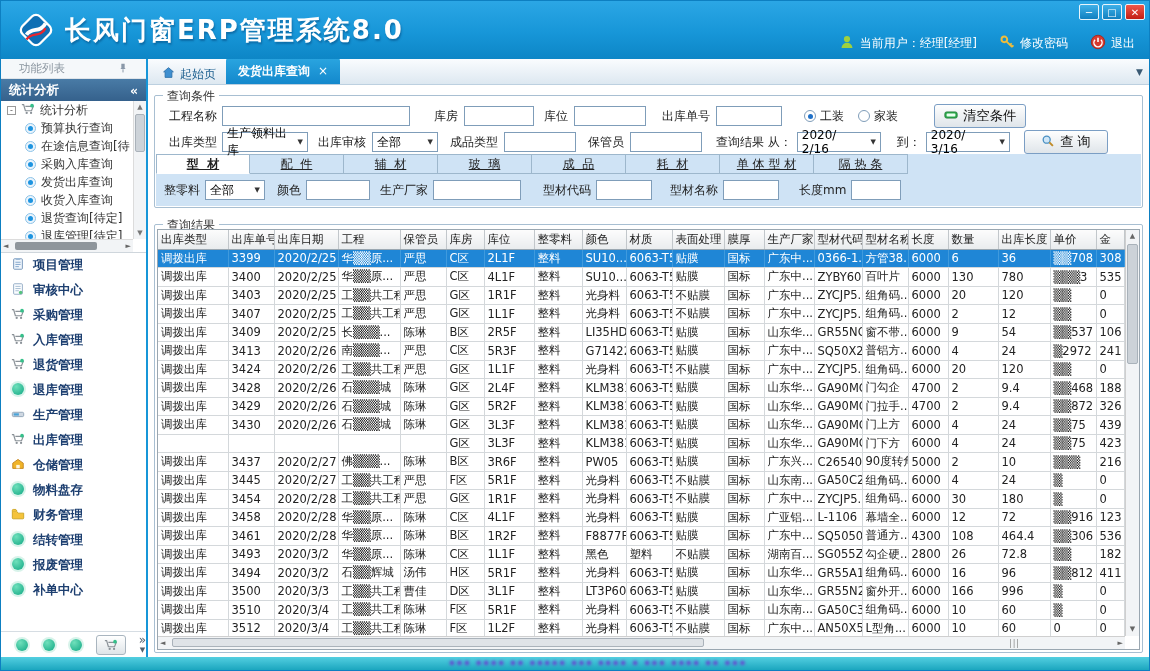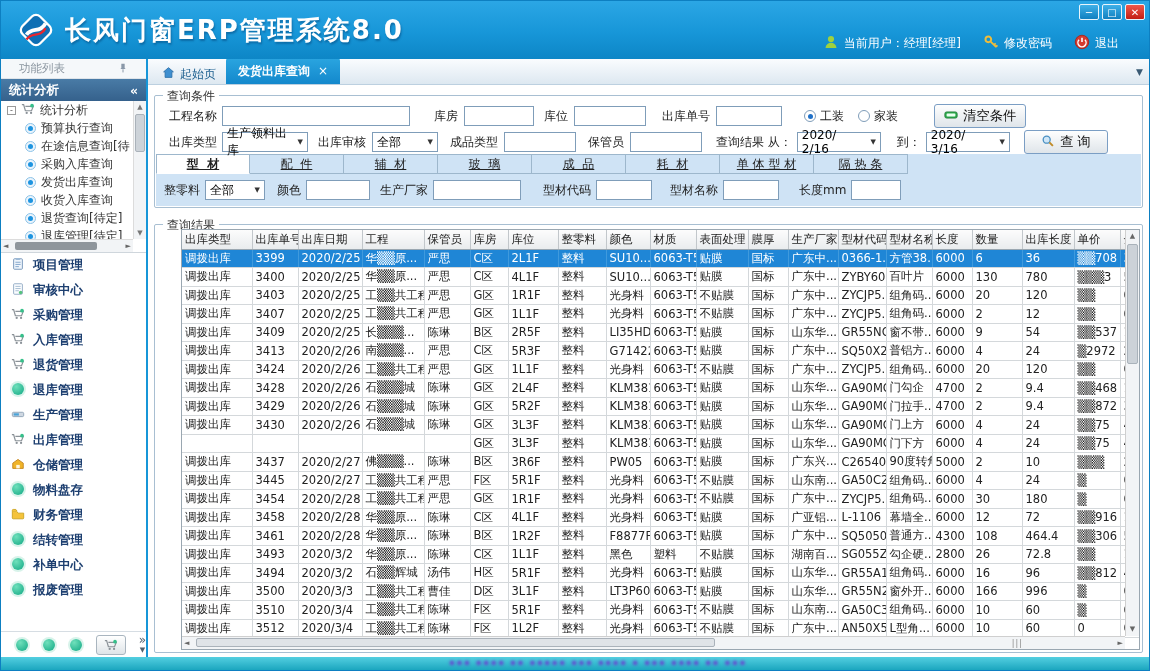--- a/index.html
+++ b/index.html
@@ -11,21 +11,21 @@
   .titlebar { position:absolute; top:0; left:0; right:0; height:58px;
     background:linear-gradient(180deg,#2ba6e5 0%,#1796d8 55%,#0d86c6 100%); }
   .logo { position:absolute; left:14px; top:8px; width:42px; height:42px; }
   .app-title { position:absolute; left:64px; top:12px; color:#fff; font-size:26px; font-weight:bold;
     letter-spacing:2px; text-shadow:1px 2px 2px rgba(0,60,110,.45); }
   .win-controls { position:absolute; top:3px; right:4px; display:flex; gap:3px; }
   .win-btn { width:20px; height:16px; display:flex; align-items:center; justify-content:center;
     color:#fff; font-size:10px; border:1px solid #e8f4fb; border-radius:2px;
     background:linear-gradient(#3fb0e8,#1080c0); cursor:default; }
   .win-btn.close { background:linear-gradient(#f0584a,#c télé1e14); background:linear-gradient(#f0584a,#c21e14); }
-  .userbar { position:absolute; top:33px; right:30px; display:flex; align-items:center; gap:8px; color:#fff; font-size:12px; }
+  .userbar { position:absolute; top:33px; right:14px; display:flex; align-items:center; gap:8px; color:#fff; font-size:12px; }
   .userbar .grp { display:flex; align-items:center; gap:5px; margin-left:14px; }
 
   
   .body-row { position:absolute; top:58px; left:0; right:0; bottom:13px; display:flex; }
 
   
   .sidebar { width:147px; background:#fff; border-right:2px solid #1796d8; display:flex; flex-direction:column; }
   .func-header { height:20px; background:#f5f8fa; border-bottom:1px solid #dfe5ea; color:#8a959f;
     display:flex; align-items:center; padding:0 18px; justify-content:space-between; font-size:11.5px; }
   .section-header { height:22px; background:linear-gradient(#497ba6,#35618c); color:#fff; font-weight:bold;
@@ -83,21 +83,21 @@
 
   .mat-area { background:#cfe3f5; margin:0 1px 1px 1px; }
   .mat-tabs { display:flex; height:20px; }
   .mat-tab { width:94px; border:1px solid #9db7cc; border-left:none; display:flex; align-items:center;
     justify-content:center; color:#222; background:#cfe3f5; font-size:12px; white-space:pre;text-decoration:underline; }
   .mat-tab:first-child { border-left:1px solid #9db7cc; }
   .mat-tab.active { background:#fff; border-bottom-color:#fff; font-weight:bold; }
   .filter-row { height:32px; display:flex; align-items:center; padding-left:8px; }
   .filter-row label { color:#222; }
 
-  .results { flex:1; display:flex; flex-direction:column; margin-top:12px;padding-left:24px; }
+  .results { flex:1; display:flex; flex-direction:column; margin-top:12px; }
   .tablewrap { position:relative; flex:1; margin:4px 2px 2px 2px; overflow:hidden; border:1px solid #9aa7b1; background:#fff; }
   table { border-collapse:collapse; table-layout:fixed; width:966px; font-size:11.5px; }
   th { height:19px; background:linear-gradient(#fcfcfc,#e9ecee); border-right:1px solid #c2c7cb; border-bottom:1px solid #9aa7b1;
     font-weight:normal; color:#222; text-align:left; padding:0 3px; overflow:hidden; white-space:nowrap; }
   td { height:18.5px; border-right:1px solid #d4d8db; border-bottom:1px solid #d4d8db; padding:0 3px;
     overflow:hidden; white-space:nowrap; color:#222; }
   tr.sel td { background:#1f86d6; color:#fff; border-right-color:#3f9add; }
   .tbl-vscroll { position:absolute; top:0; right:0; bottom:13px; width:14px; background:#f2f4f6; border-left:1px solid #cfcfcf; }
   .tbl-vscroll .thumb { position:absolute; top:14px; left:1px; right:1px; height:120px; background:#ccd2d8; border:1px solid #a9b2ba; border-radius:2px; }
   .tbl-vscroll .arr { height:13px; line-height:13px; text-align:center; font-size:7px; color:#666; }
@@ -307,25 +307,25 @@
                 <path d="M1.5 5V3.8a1 1 0 0 1 1-1h3L7 4.8" fill="#f5c33b" stroke="#caa21e"></path>
               </svg></span>
             <span class="lbl">财务管理</span>
           </div>
           <div class="menu-item">
             <span><span class="dot-icon" style="width:12px;height:12px;display:inline-block"></span></span>
             <span class="lbl">结转管理</span>
           </div>
           <div class="menu-item">
             <span><span class="dot-icon" style="width:12px;height:12px;display:inline-block"></span></span>
+            <span class="lbl">报废管理</span>
+          </div>
+          <div class="menu-item">
+            <span><span class="dot-icon" style="width:12px;height:12px;display:inline-block"></span></span>
             <span class="lbl">补单中心</span>
-          </div>
-          <div class="menu-item">
-            <span><span class="dot-icon" style="width:12px;height:12px;display:inline-block"></span></span>
-            <span class="lbl">报废管理</span>
           </div>
         </div>
       <div class="side-toolbar">
         <span class="dot-icon"></span>
         <span class="dot-icon"></span>
         <span class="dot-icon"></span>
         <span class="cart-btn">
             <svg viewBox="0 0 16 16" width="14" height="14">
               <path d="M1 3h2l2 7h7l2-5H5" fill="none" stroke="#8b9298" stroke-width="1.4"></path>
               <circle cx="6.5" cy="12.5" r="1.3" fill="#8b9298"></circle>

